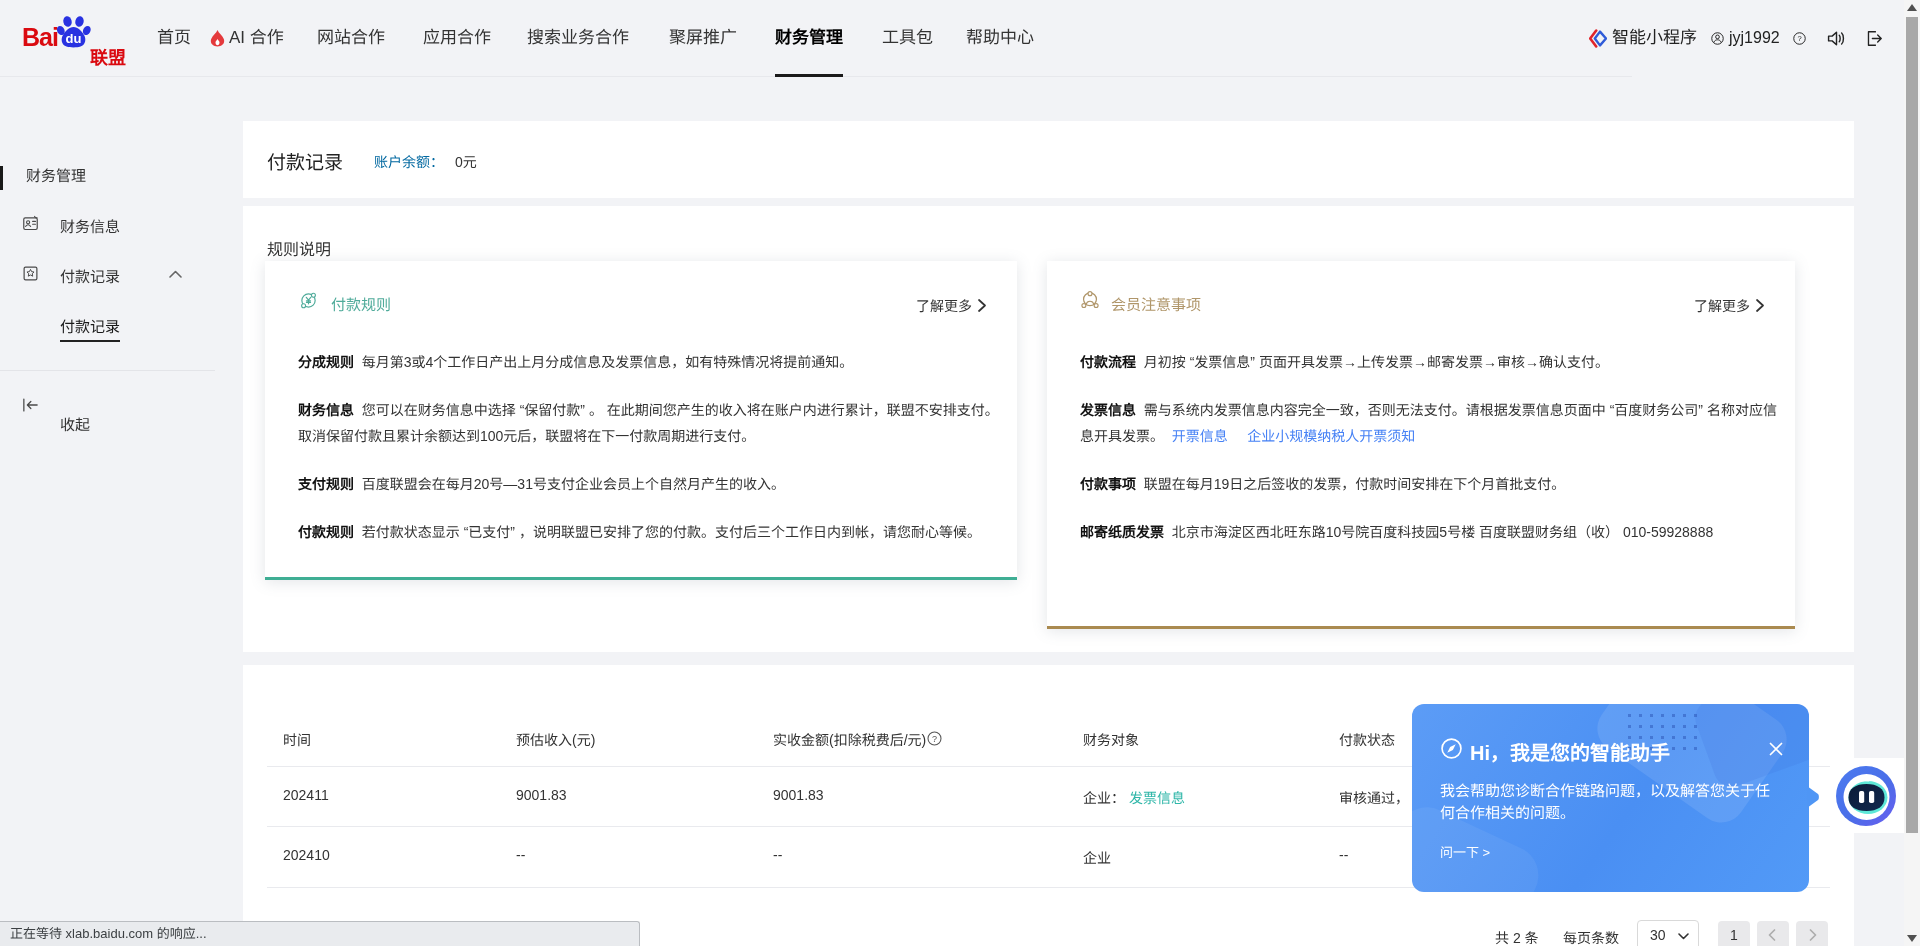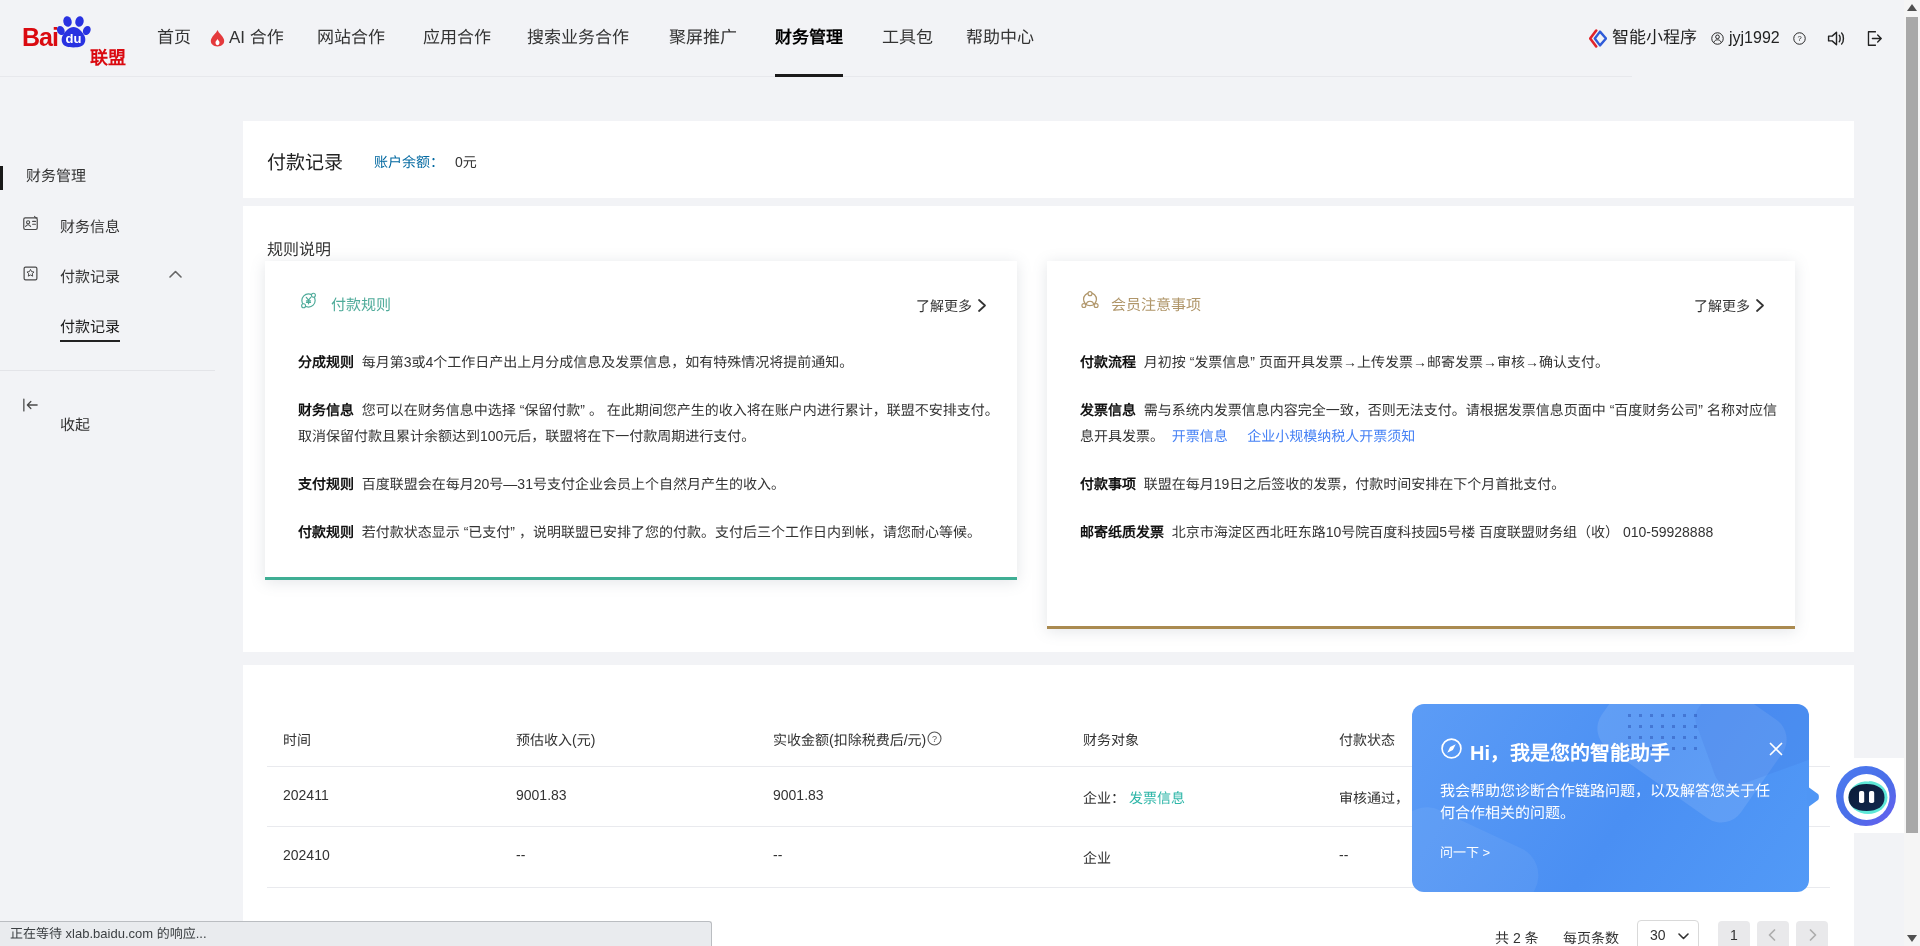--- a/index.html
+++ b/index.html
@@ -49,21 +49,21 @@
   .td { position:absolute; font-size:14px; color:#333; white-space:nowrap; }
   .tline { position:absolute; left:24px; width:1563px; height:1px; background:#e9eaee; }
 
   
   #chat { position:absolute; left:1412px; top:704px; width:397px; height:188px; border-radius:12px;
           background:linear-gradient(125deg,#5c9cf6 0%,#4a8ff3 55%,#529af7 100%); overflow:hidden; color:#fff; }
   
   #robotbg { position:absolute; left:1848px; top:758px; width:56px; height:75px; background:#fff; }
 
   
-  #status { position:absolute; left:0; top:921px; width:712px; height:25px; background:#e9ebee;
+  #status { position:absolute; left:0; top:921px; width:640px; height:25px; background:#e9ebee;
             border:1px solid #babdc1; border-left:none; border-bottom:none; border-top-right-radius:3px;
             font-size:13px; color:#3c4043; line-height:24px; padding-left:10px; }
 
   
   #sb-track { position:absolute; left:1904px; top:0; width:16px; height:946px; background:#f5f5f5; }
   #sb-thumb { position:absolute; left:1906px; top:17px; width:12px; height:816px; background:#a8a8a8; }
 </style>
 </head>
 <body>
 <div id="page">

